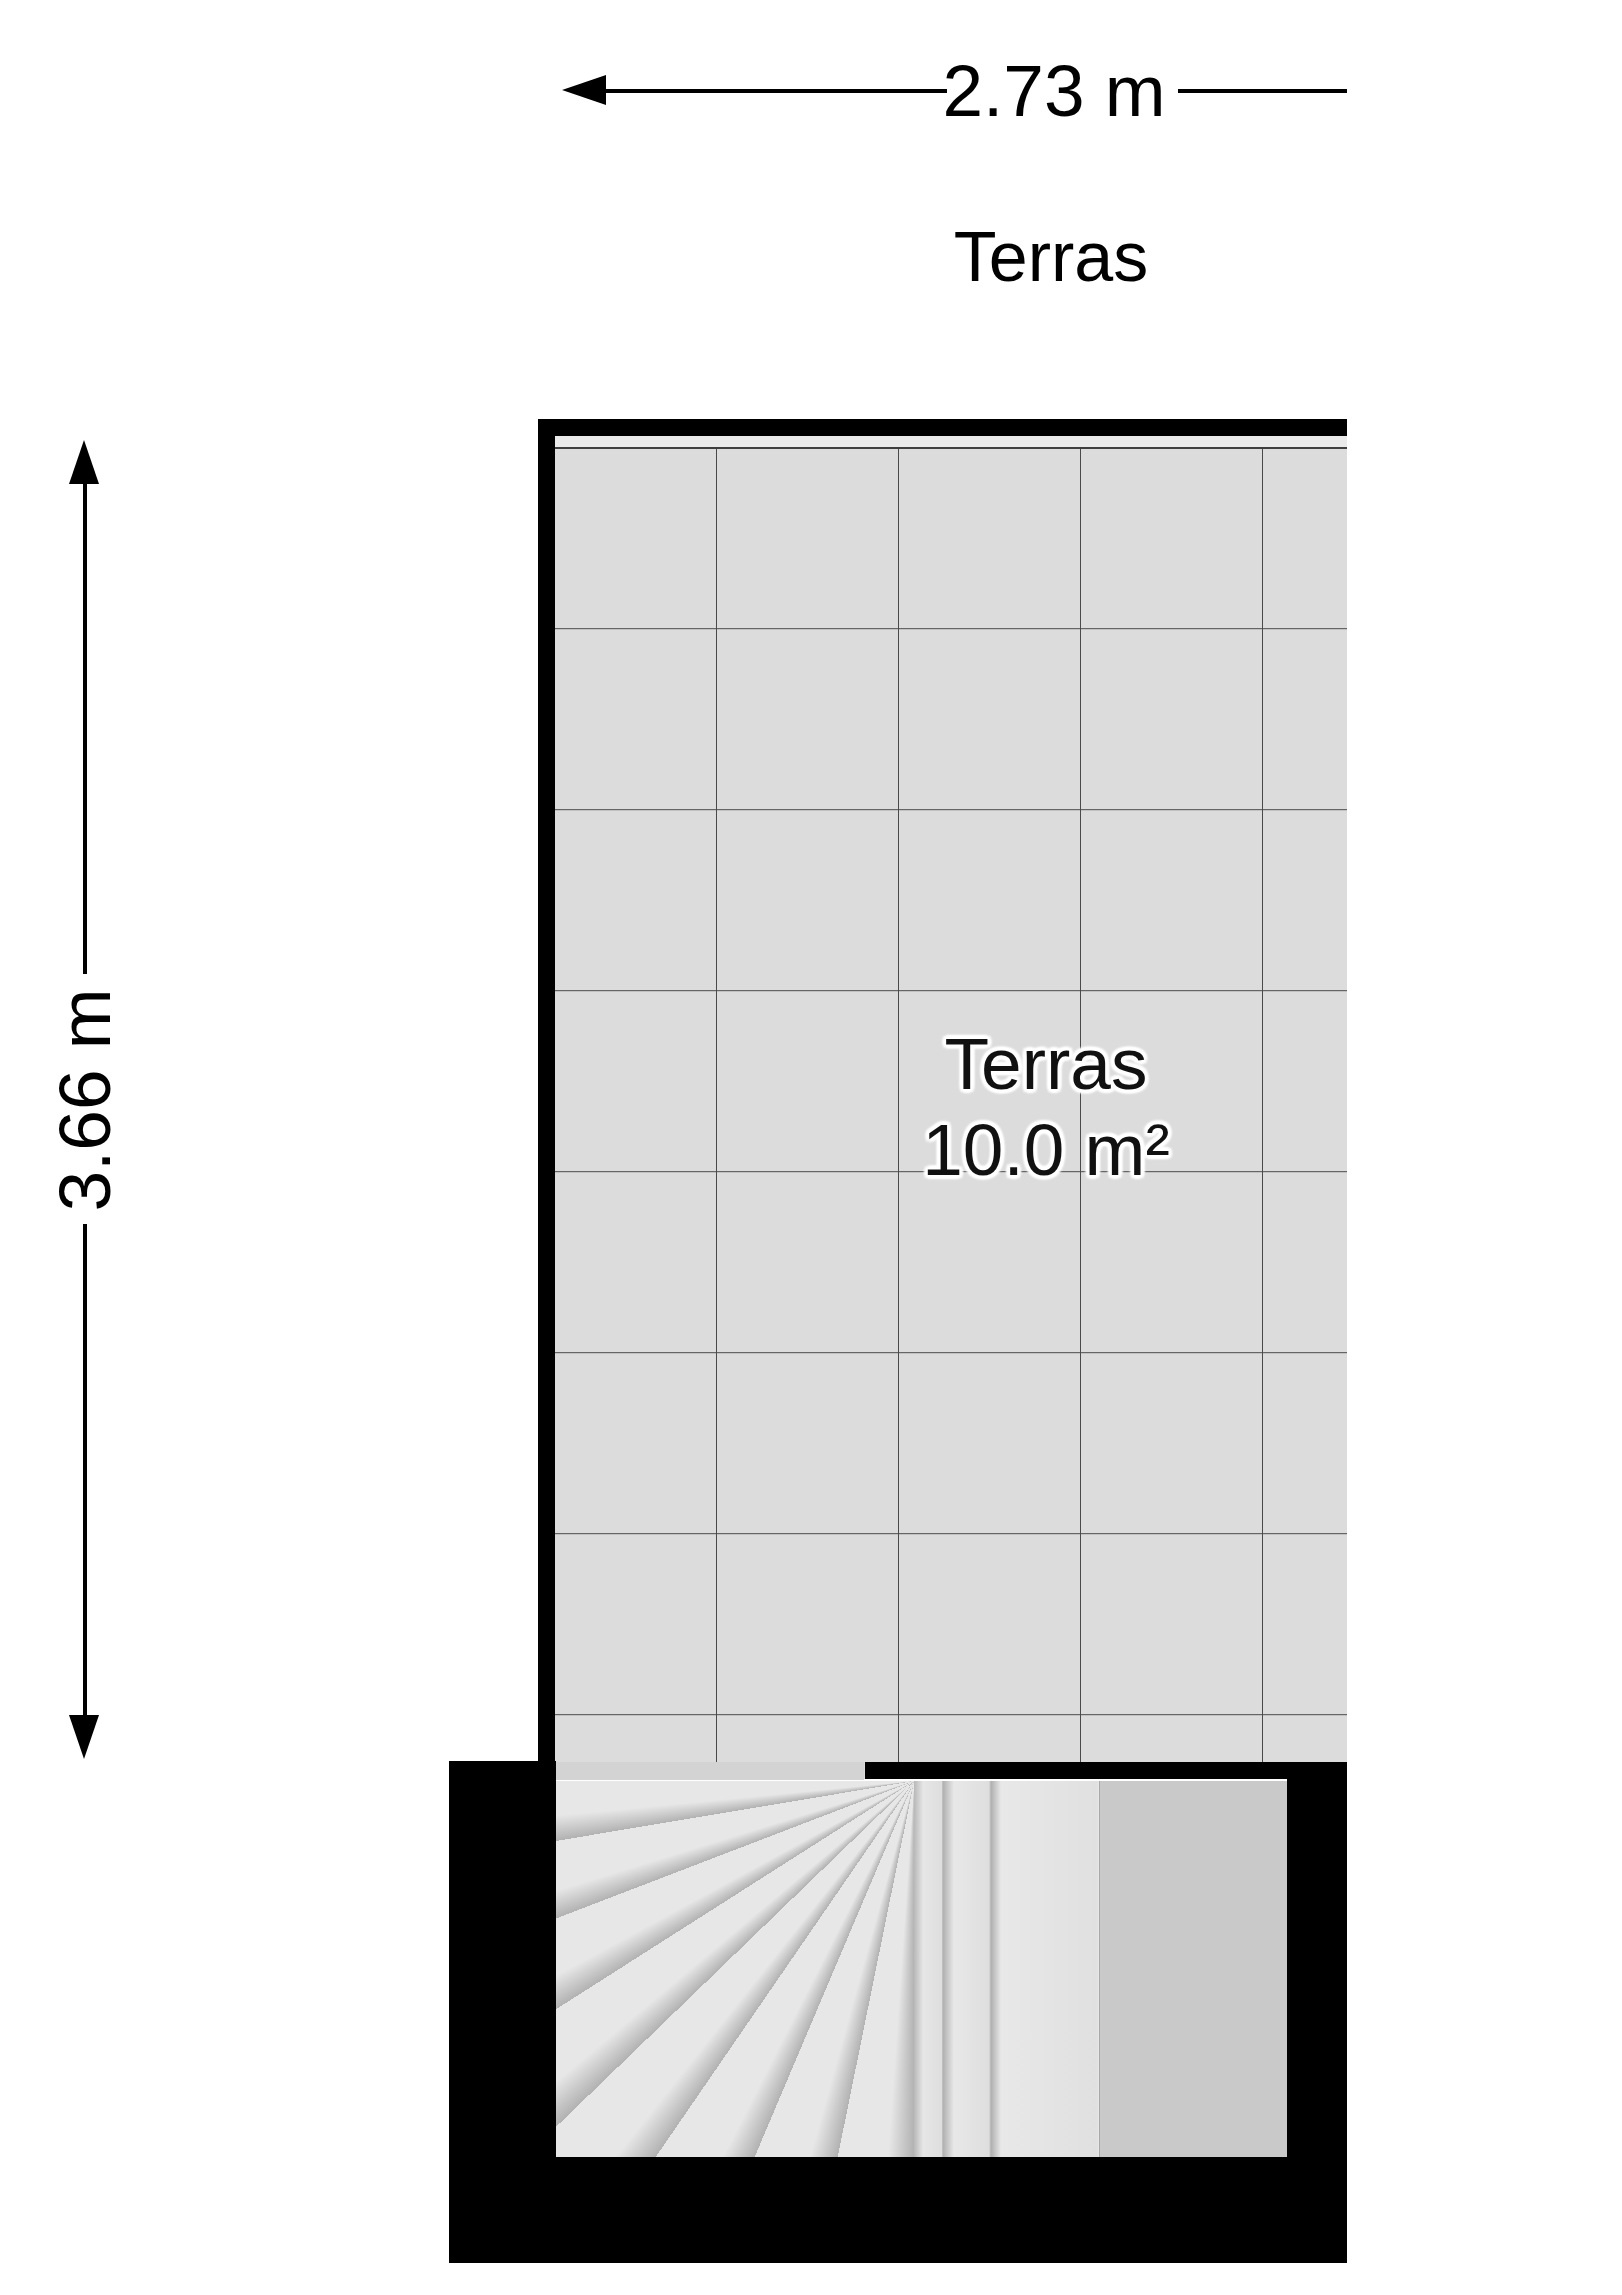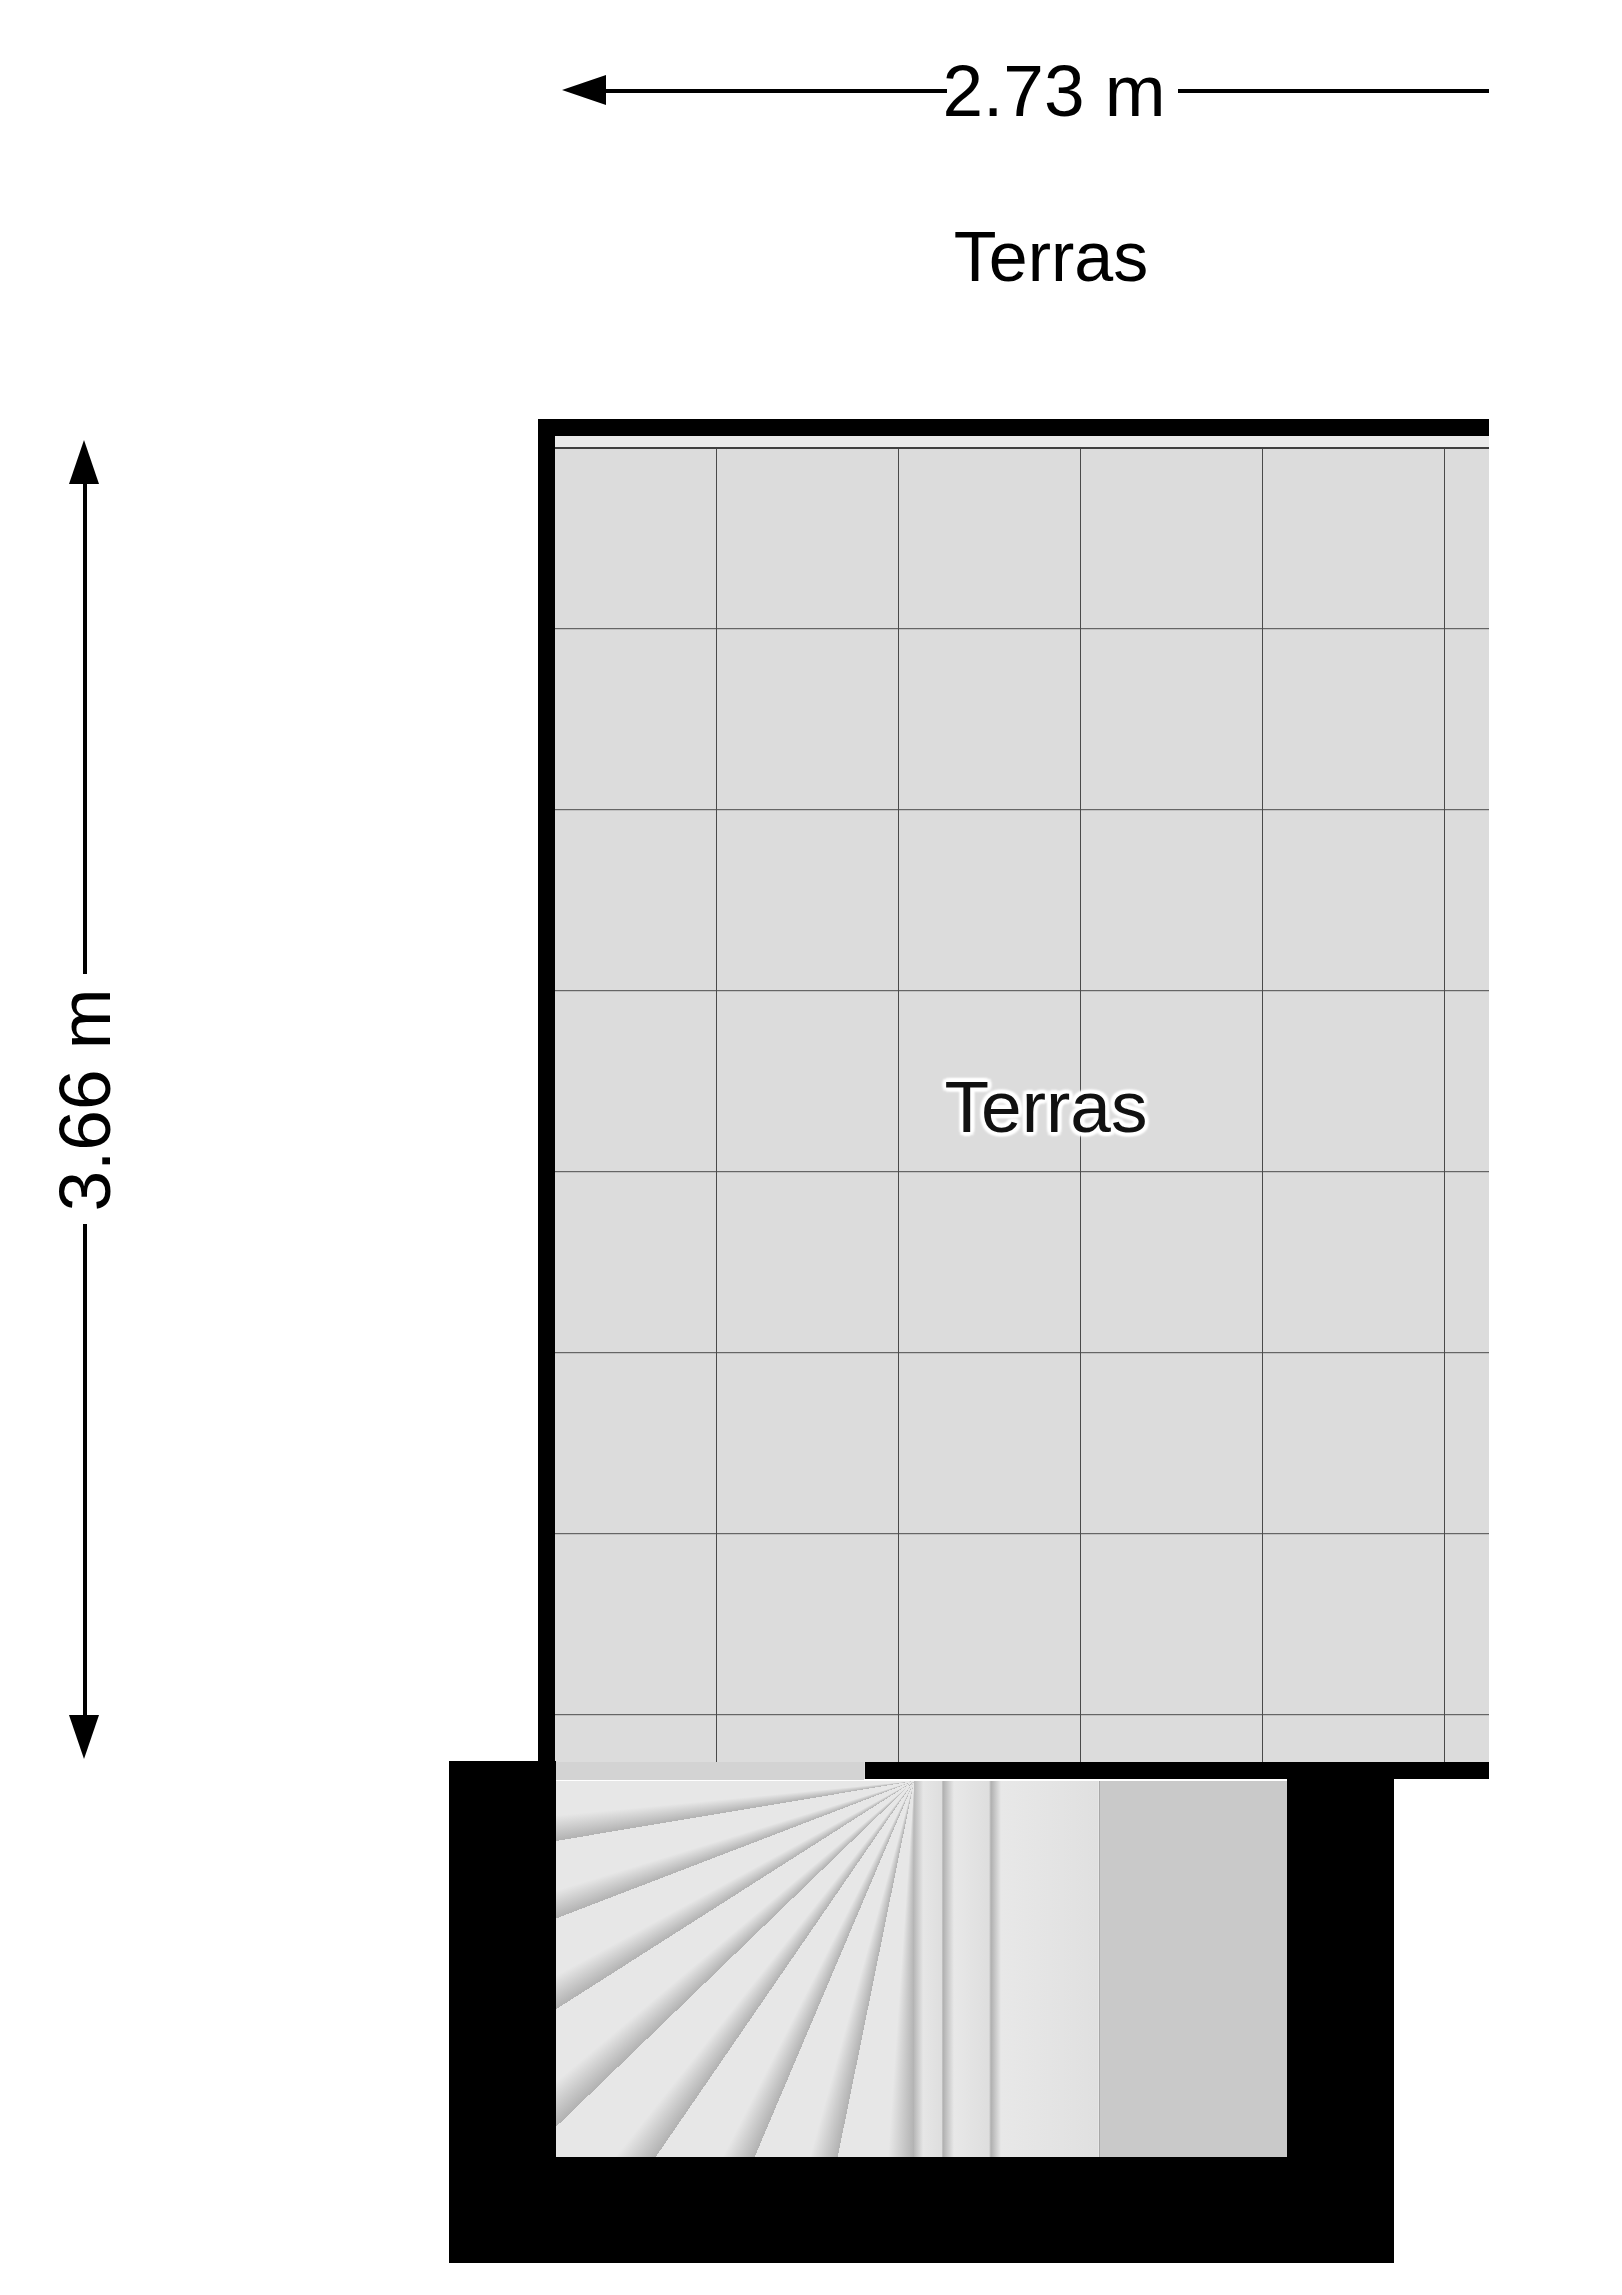--- a/index.html
+++ b/index.html
@@ -3,21 +3,21 @@
 <meta charset="utf-8">
 <style>
   :root{
     --wall:#000000; --bg:#ffffff; --tile:#dcdcdc; --grid:#4a4a4a;
     --strip:#eaeaea; --stripline:#3f3f3f; --threshold:#d3d3d3;
     --stairlight:#e7e7e7; --stairshadow:#b2b2b2; --landing:#c9c9c9;
     --text:#000000; --labeltext:#111111; --outline:#ffffff;
   }
   html,body{margin:0;padding:0;background:var(--bg);}
   #stage{
-    position:relative; width:1489px; height:2295px; background:var(--bg);
+    position:relative; width:1347px; height:2295px; background:var(--bg);
     font-family:"Liberation Sans", sans-serif; color:var(--text); overflow:hidden;
   }
   .abs{position:absolute;}
 
   
   .dim-label{
     font-size:73px; line-height:1; color:var(--text); white-space:nowrap;
   }
   .hline{height:3.8px; background:var(--text);}
   .vline{width:3.8px; background:var(--text);}
@@ -114,20 +114,21 @@
     <div class="abs vline" style="left:83px; top:1224px; height:494px;"></div>
     <div class="abs arrow down" style="left:69px; top:1715px;"></div>
   </div>
 
   <div class="abs" id="room">
     <div id="tile-floor"></div>
   </div>
 
   <div class="abs" id="room-label">
     <div>Terras</div>
+    <div>10.0 m²</div>
   </div>
 
   <div class="abs" id="room-bottom-wall"></div>
 
   <div>
     <div class="abs" id="stair-left-wall"></div>
     <div class="abs" id="stair-right-wall"></div>
     <div class="abs" id="stair-bottom-wall"></div>
     <div class="abs" id="threshold"></div>
     <div class="abs" id="stairs">

